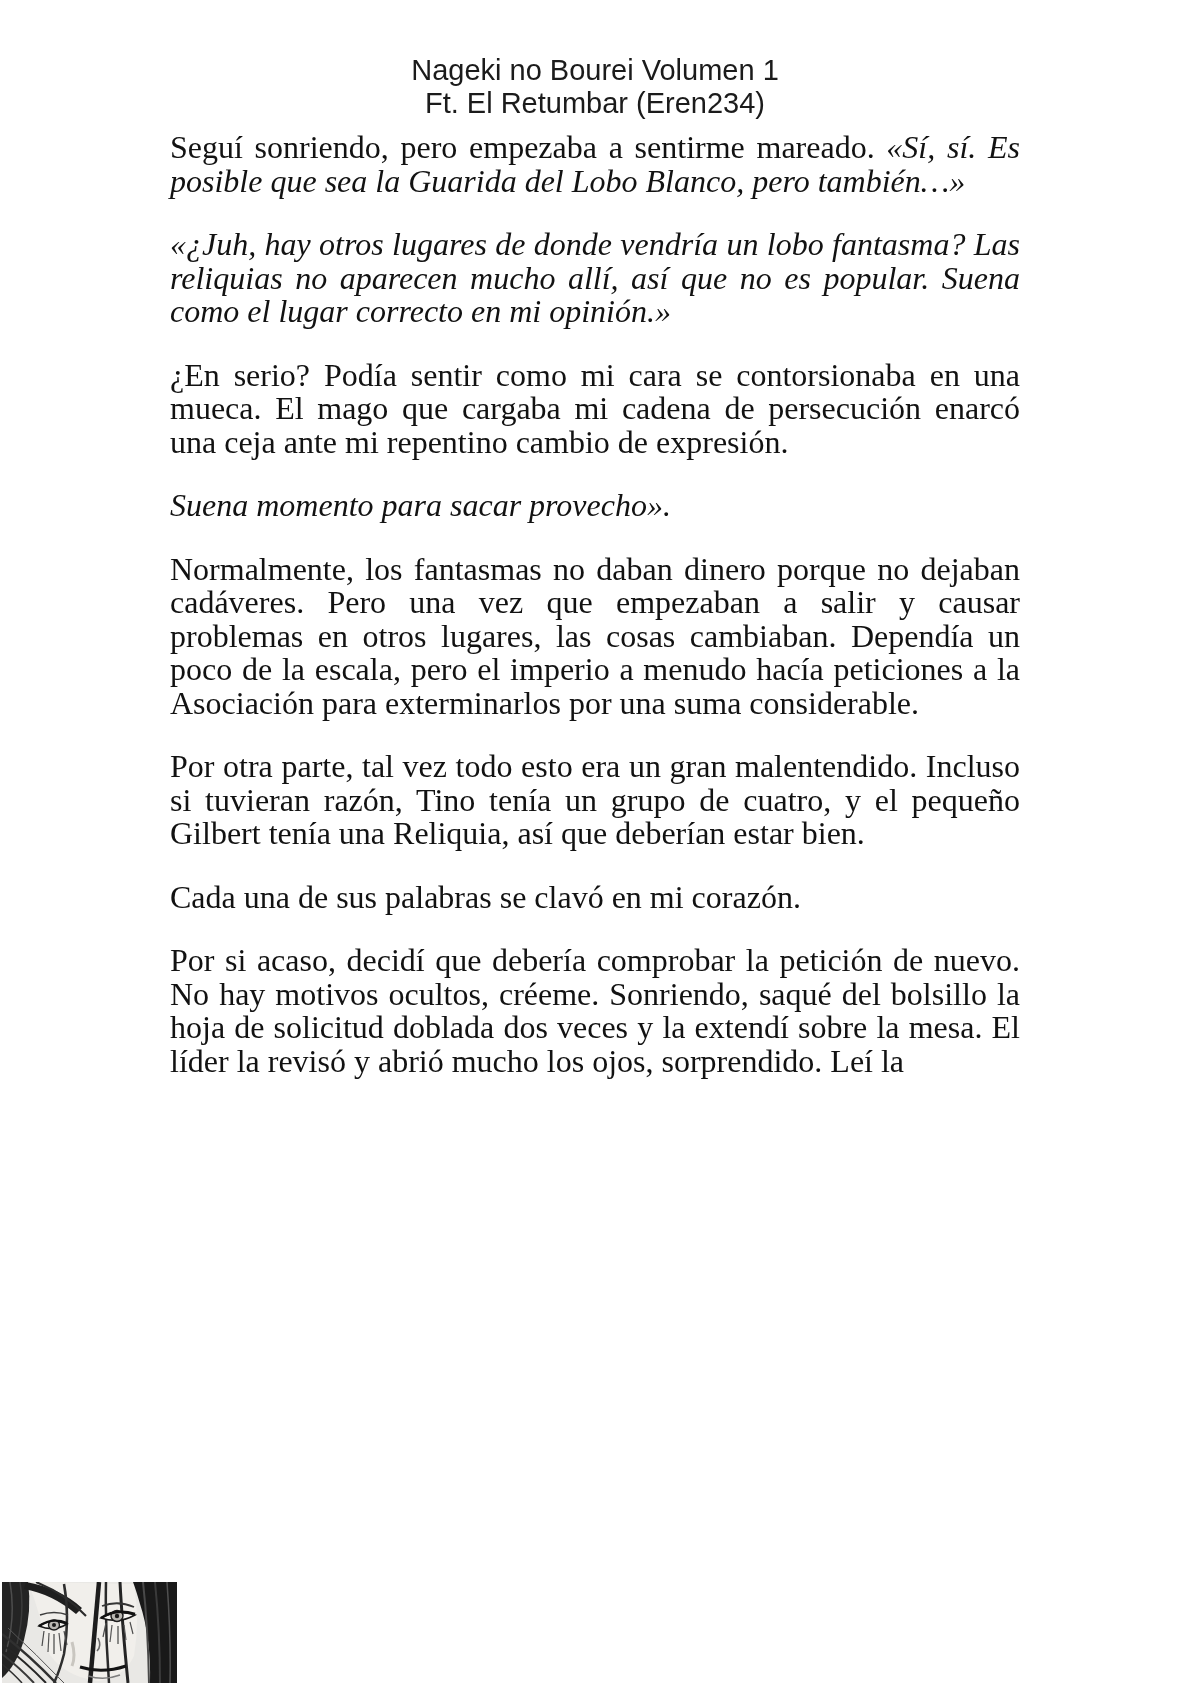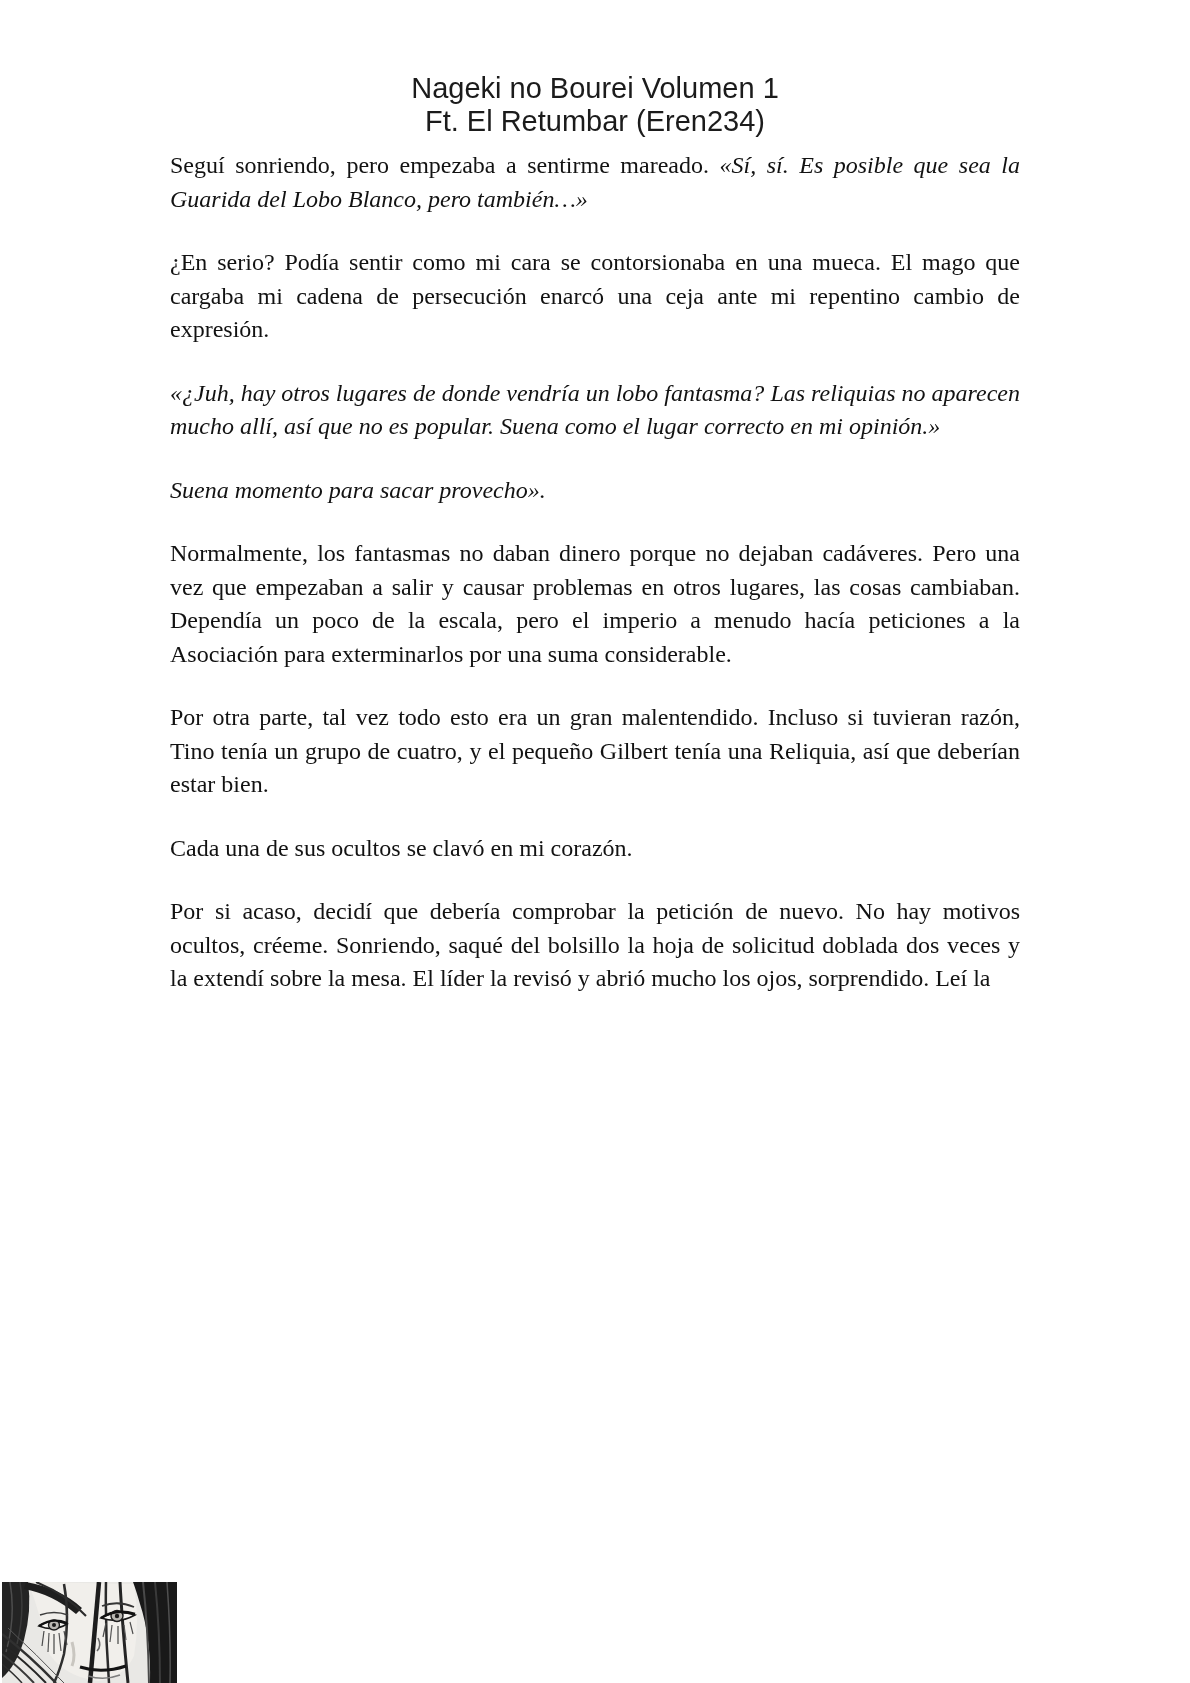--- a/index.html
+++ b/index.html
@@ -5,32 +5,32 @@
   html,body { margin:0; padding:0; background:#ffffff; }
   .page {
     position:relative;
     width:1190px;
     height:1683px;
     background:#ffffff;
     color:#141414;
     overflow:hidden;
   }
   .doc-header {
-    padding-top:72px;
+    padding-top:54px;
     text-align:center;
     font-family:"Liberation Sans", sans-serif;
     font-size:29px;
     line-height:33px;
     color:#1b1b1b;
   }
   .doc-body {
     width:850px;
     margin:11px 0 0 170px;
     font-family:"Liberation Serif", serif;
-    font-size:24px;
+    font-size:32px;
     line-height:33.5px;
     color:#121212;
   }
   .doc-body p.para {
     margin:0 0 30px 0;
     text-align:justify;
     text-justify:inter-word;
   }
   .seg-regular { font-style:normal; }
   .seg-italic  { font-style:italic; }
@@ -48,26 +48,26 @@
 
 <div class="page">
 
   <div class="doc-header">
     <div>Nageki no Bourei Volumen 1</div>
     <div>Ft. El Retumbar (Eren234)</div>
   </div>
 
   <div class="doc-body" id="doc-body">
       <p class="para"><span class="seg-regular">Seguí sonriendo, pero empezaba a sentirme mareado. </span><span class="seg-italic">«Sí, sí. Es posible que sea la Guarida del Lobo Blanco, pero también…»</span></p>
+      <p class="para"><span class="seg-italic">«¿Juh, hay otros lugares de donde vendría un lobo fantasma? Las reliquias no aparecen mucho allí, así que no es popular. Suena como el lugar correcto en mi opinión.»</span></p>
       <p class="para"><span class="seg-regular">¿En serio? Podía sentir como mi cara se contorsionaba en una mueca. El mago que cargaba mi cadena de persecución enarcó una ceja ante mi repentino cambio de expresión.</span></p>
-      <p class="para"><span class="seg-italic">«¿Juh, hay otros lugares de donde vendría un lobo fantasma? Las reliquias no aparecen mucho allí, así que no es popular. Suena como el lugar correcto en mi opinión.»</span></p>
       <p class="para"><span class="seg-italic">Suena momento para sacar provecho».</span></p>
       <p class="para"><span class="seg-regular">Normalmente, los fantasmas no daban dinero porque no dejaban cadáveres. Pero una vez que empezaban a salir y causar problemas en otros lugares, las cosas cambiaban. Dependía un poco de la escala, pero el imperio a menudo hacía peticiones a la Asociación para exterminarlos por una suma considerable.</span></p>
       <p class="para"><span class="seg-regular">Por otra parte, tal vez todo esto era un gran malentendido. Incluso si tuvieran razón, Tino tenía un grupo de cuatro, y el pequeño Gilbert tenía una Reliquia, así que deberían estar bien.</span></p>
-      <p class="para"><span class="seg-regular">Cada una de sus ocultos se clavó en mi corazón.</span></p>
+      <p class="para"><span class="seg-regular">Cada una de sus palabras se clavó en mi corazón.</span></p>
       <p class="para"><span class="seg-regular">Por si acaso, decidí que debería comprobar la petición de nuevo. No hay motivos ocultos, créeme. Sonriendo, saqué del bolsillo la hoja de solicitud doblada dos veces y la extendí sobre la mesa. El líder la revisó y abrió mucho los ojos, sorprendido. Leí la</span></p>
     </div>
 
   <div class="footer-art">
     <svg width="175" height="101" viewBox="0 0 175 101" xmlns="http://www.w3.org/2000/svg">
 
       <rect x="0" y="0" width="175" height="101" fill="#e9e8e5"></rect>
 
       <path d="M26,0 Q40,35 44,66 Q58,94 96,99 Q122,96 132,74 Q138,38 132,2 Z" fill="#f1efeb"></path>
 

